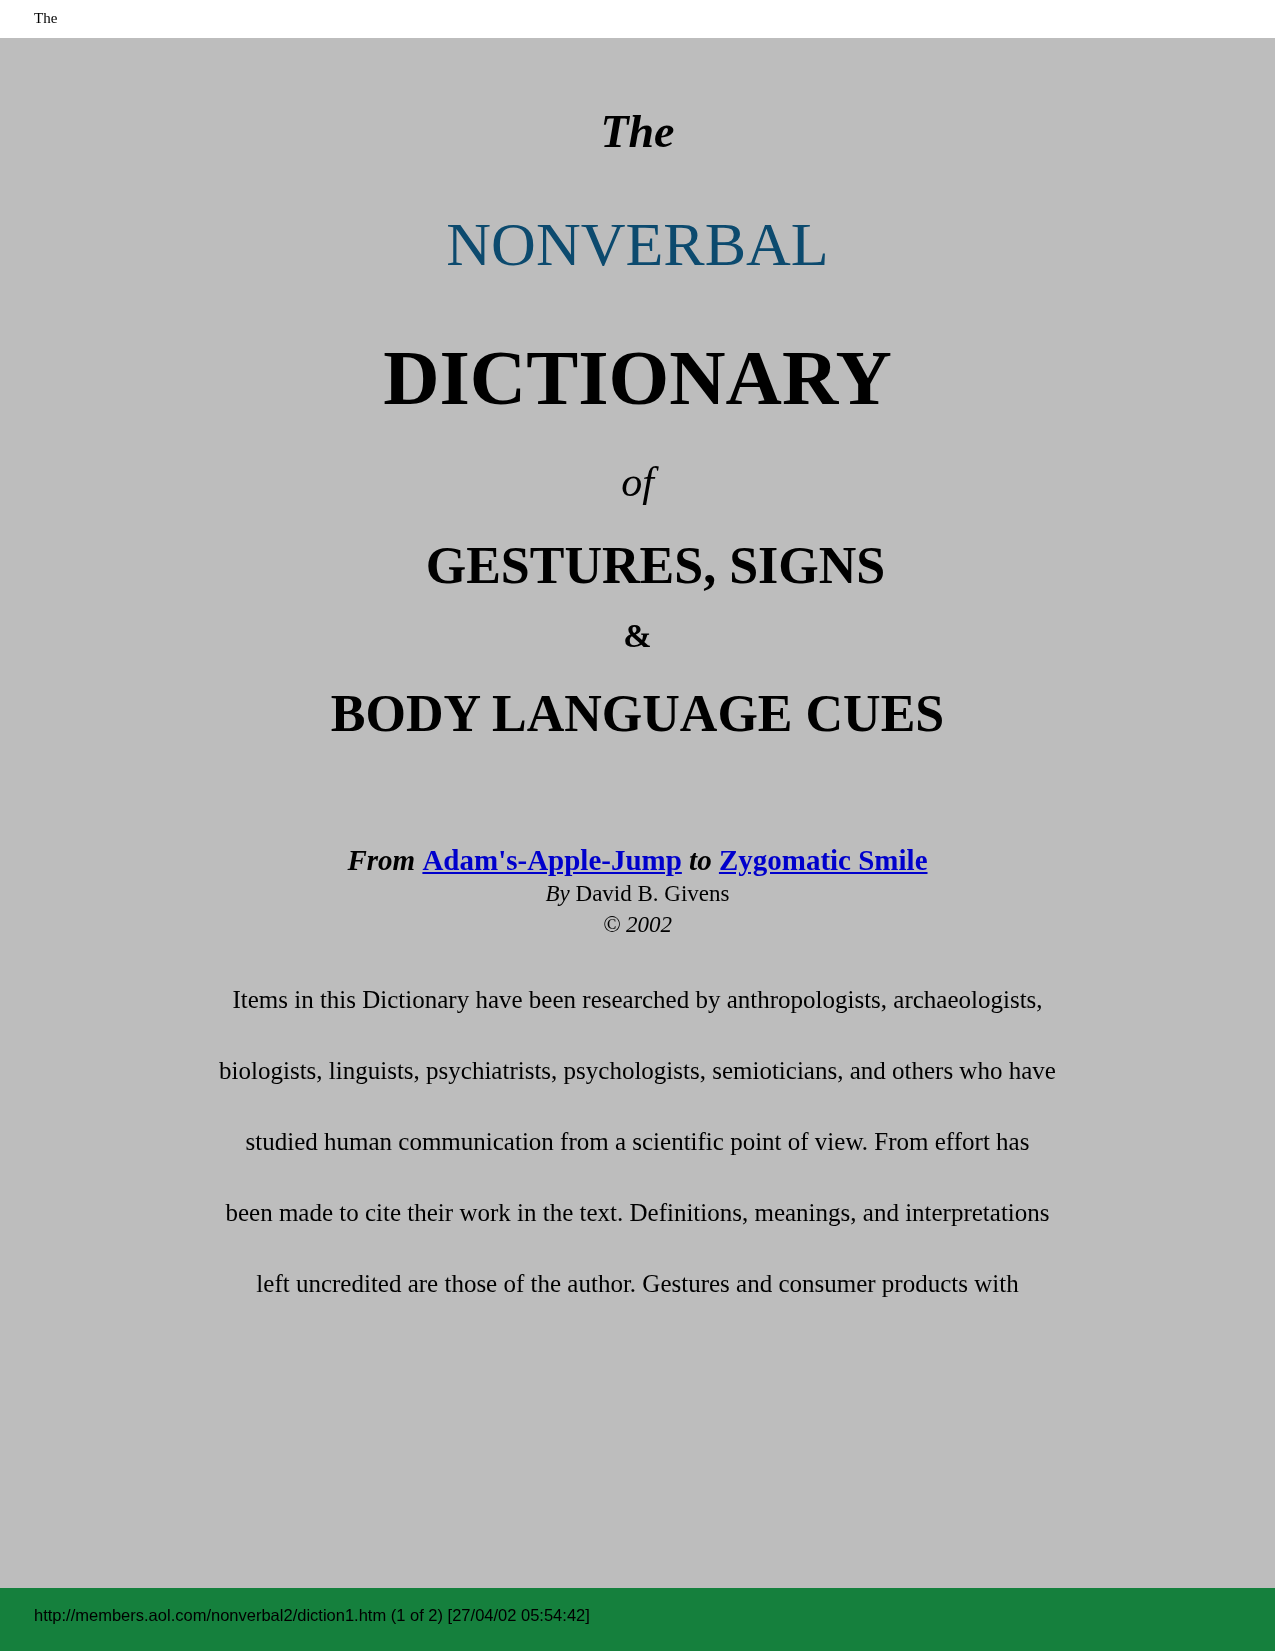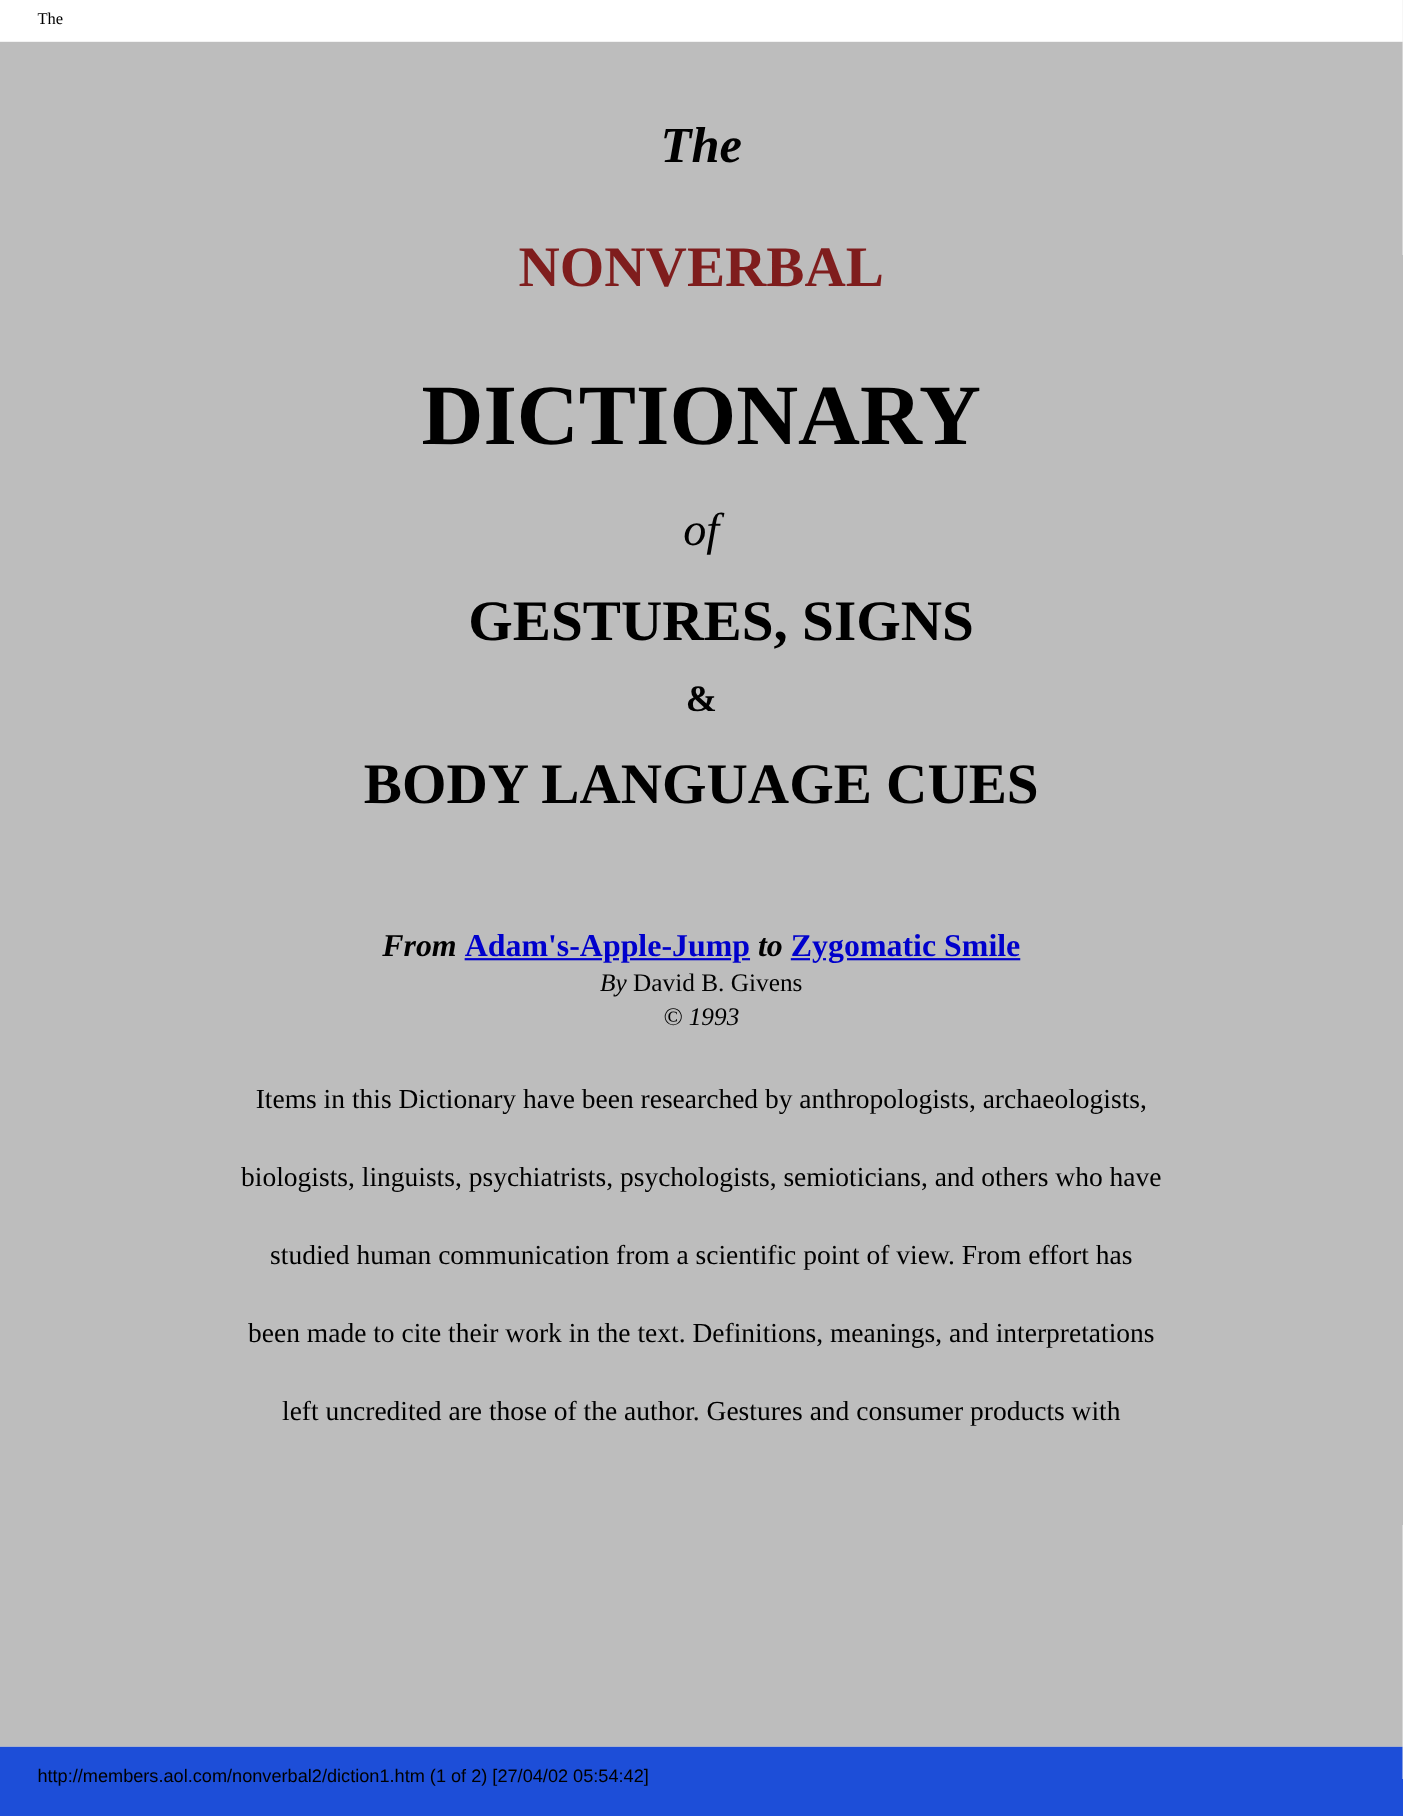--- a/index.html
+++ b/index.html
@@ -36,21 +36,21 @@
     font-size: 15px;
     color: #000000;
     line-height: 18px;
   }
   .footer-band {
     position: absolute;
     bottom: 0;
     left: 0;
     width: 1275px;
     height: 63px;
-    background: #1d4ed8;
+    background: #15803d;
   }
   .footer-url {
     position: absolute;
     bottom: 26px;
     left: 34px;
     font-family: "Liberation Sans", sans-serif;
     font-size: 16.5px;
     color: #000000;
     white-space: nowrap;
   }
@@ -73,24 +73,24 @@
   }
   .line-the {
     font-style: italic;
     font-weight: bold;
     font-size: 46px;
     line-height: 56px;
     color: #000000;
     letter-spacing: 0px;
   }
   .line-nonverbal {
-    font-weight: bold;
-    font-size: 52px;
+    font-weight: normal;
+    font-size: 62px;
     line-height: 120px;
-    color: #7f1d1d;
+    color: #0c4a6e;
     margin-top: 24px;
   }
   .line-dictionary {
     font-weight: bold;
     font-size: 78px;
     line-height: 120px;
     color: #000000;
     margin-top: 14px;
   }
   .line-of {
@@ -192,21 +192,21 @@
         <span>From</span>
         <a href="#">Adam's-Apple-Jump</a>
         <span>to</span>
         <a href="#">Zygomatic Smile</a>
       </div>
 
       <div class="byline">
         <span class="it">By</span>
         <span>David B. Givens</span>
       </div>
-      <div class="copyright">© 1993</div>
+      <div class="copyright">© 2002</div>
 
       <div class="body-para">
         <span>Items in this Dictionary have been researched by anthropologists, archaeologists,</span>
         <span>biologists, linguists, psychiatrists, psychologists, semioticians, and others who have</span>
         <span>studied human communication from a scientific point of view. From effort has</span>
         <span>been made to cite their work in the text. Definitions, meanings, and interpretations</span>
         <span>left uncredited are those of the author. Gestures and consumer products with</span>
       </div>
 
     </div>

